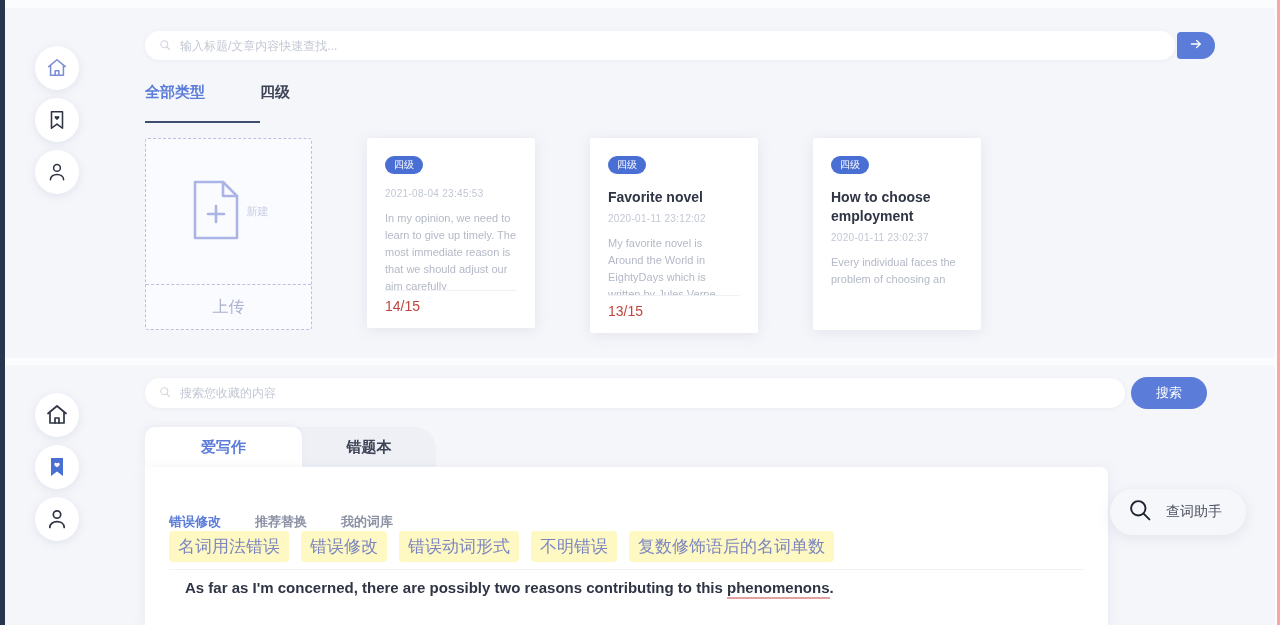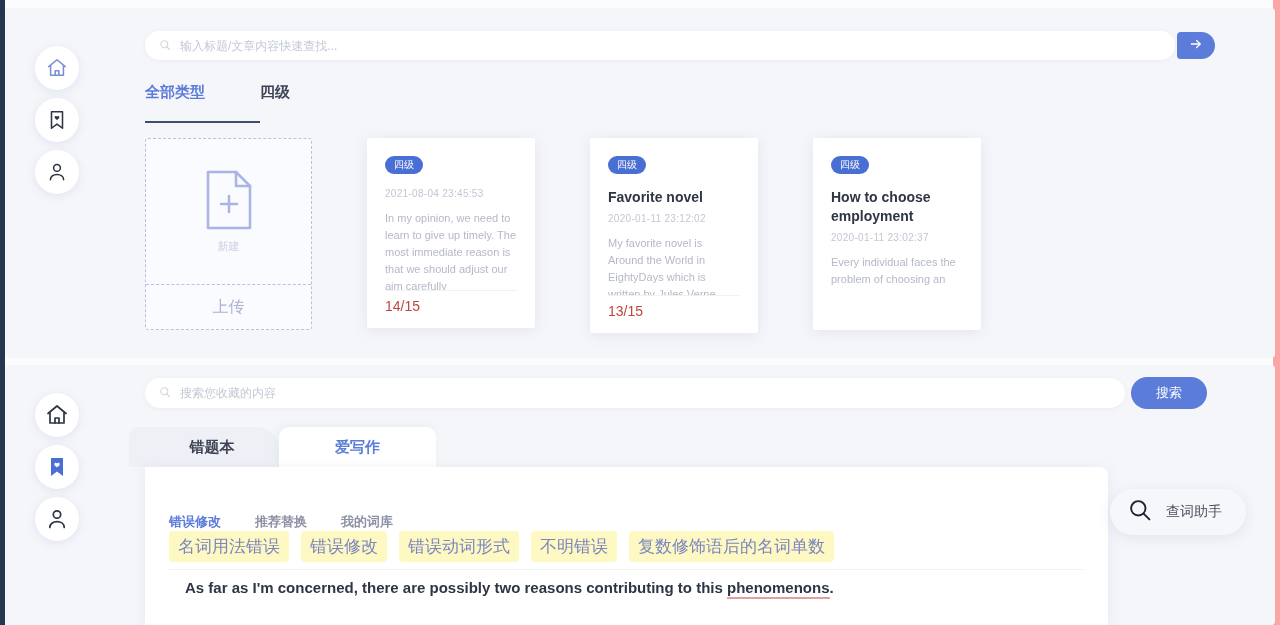--- a/index.html
+++ b/index.html
@@ -7,21 +7,21 @@
     width: 1280px; height: 625px;
     overflow: hidden;
     font-family: "Liberation Sans", "DejaVu Sans", sans-serif;
     background: #2a3a55;
   }
   .page {
     position: relative;
     width: 1280px; height: 625px;
     background: #fbfcfd;
     border-left: 5px solid #27364f;
-    border-right: 7px solid #fca5a5;
+    border-right: 3px solid #fca5a5;
   }
 
   
   .panel-top {
     position: absolute;
     left: 0px; top: 8px;
     width: 1270px; height: 350px;
     background: #f5f6fa;
     border-radius: 4px;
     overflow: hidden;
@@ -125,21 +125,21 @@
   .upload-card {
     width: 167px; height: 192px;
     border: 1px dashed #b9c0e2;
     border-radius: 3px;
     background: #fafbff;
     display: flex; flex-direction: column;
     cursor: pointer;
   }
   .upload-new {
     flex: 1 1 auto;
-    display: flex; flex-direction: column;
+    display: flex; flex-direction: row;
     align-items: center; justify-content: center;
     gap: 4px;
     border-bottom: 1px dashed #b9c0e2;
   }
   .upload-new .lbl { font-size: 11px; color: #c9cee4; }
   .upload-bottom {
     height: 44px;
     display: flex; align-items: center; justify-content: center;
     font-size: 16px; color: #aab1d0;
   }
@@ -454,22 +454,22 @@
         <svg width="12" height="12" viewBox="0 0 24 24" fill="none" stroke="#9aa2b4" stroke-width="2.2" stroke-linecap="round">
           <circle cx="10.5" cy="10.5" r="7"></circle>
             <path d="M15.8 15.8 21 21"></path>
         </svg>
       </span>
       <input class="s-input" type="text" placeholder="搜索您收藏的内容" style="">
     </div>
     <button class="search-btn" style="left:1126px; top:12px;">搜索</button>
 
     <div class="tab-strip">
+      <div class="big-tab t1">爱写作</div>
       <div class="big-tab t2">错题本</div>
-      <div class="big-tab t1">爱写作</div>
     </div>
 
     <div class="content-card">
       <div class="subtabs">
         <div class="subtab active">错误修改</div>
         <div class="subtab">推荐替换</div>
         <div class="subtab">我的词库</div>
       </div>
 
       <div class="chips">

